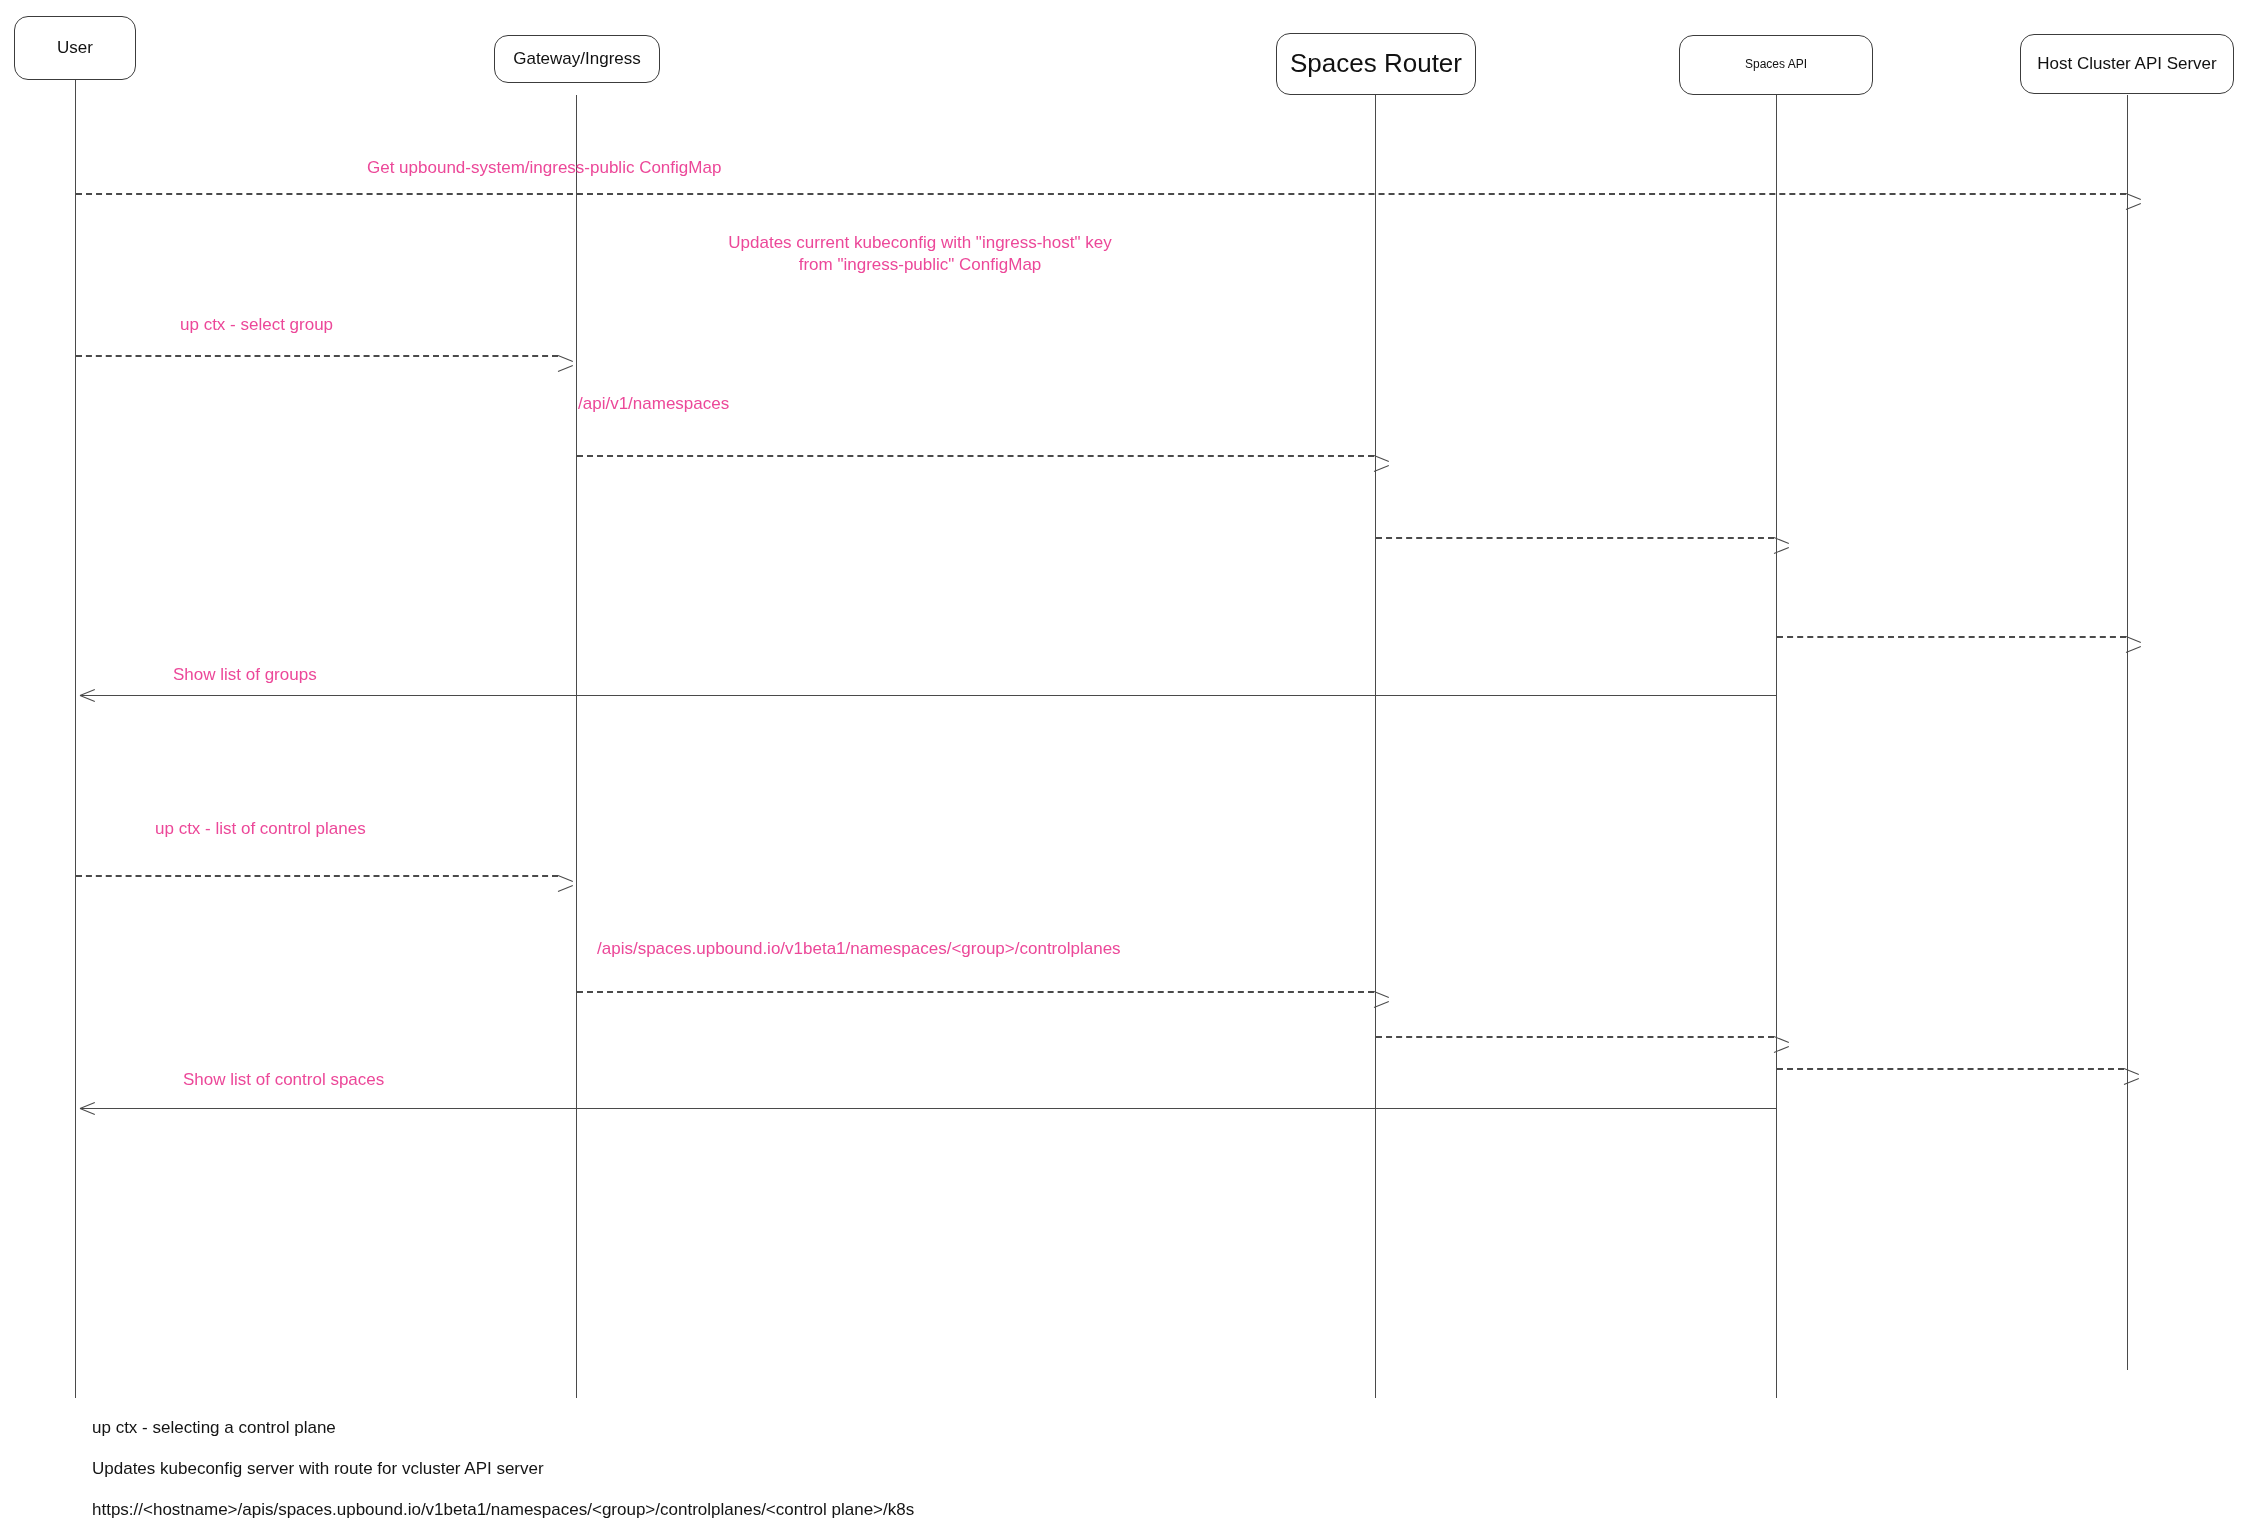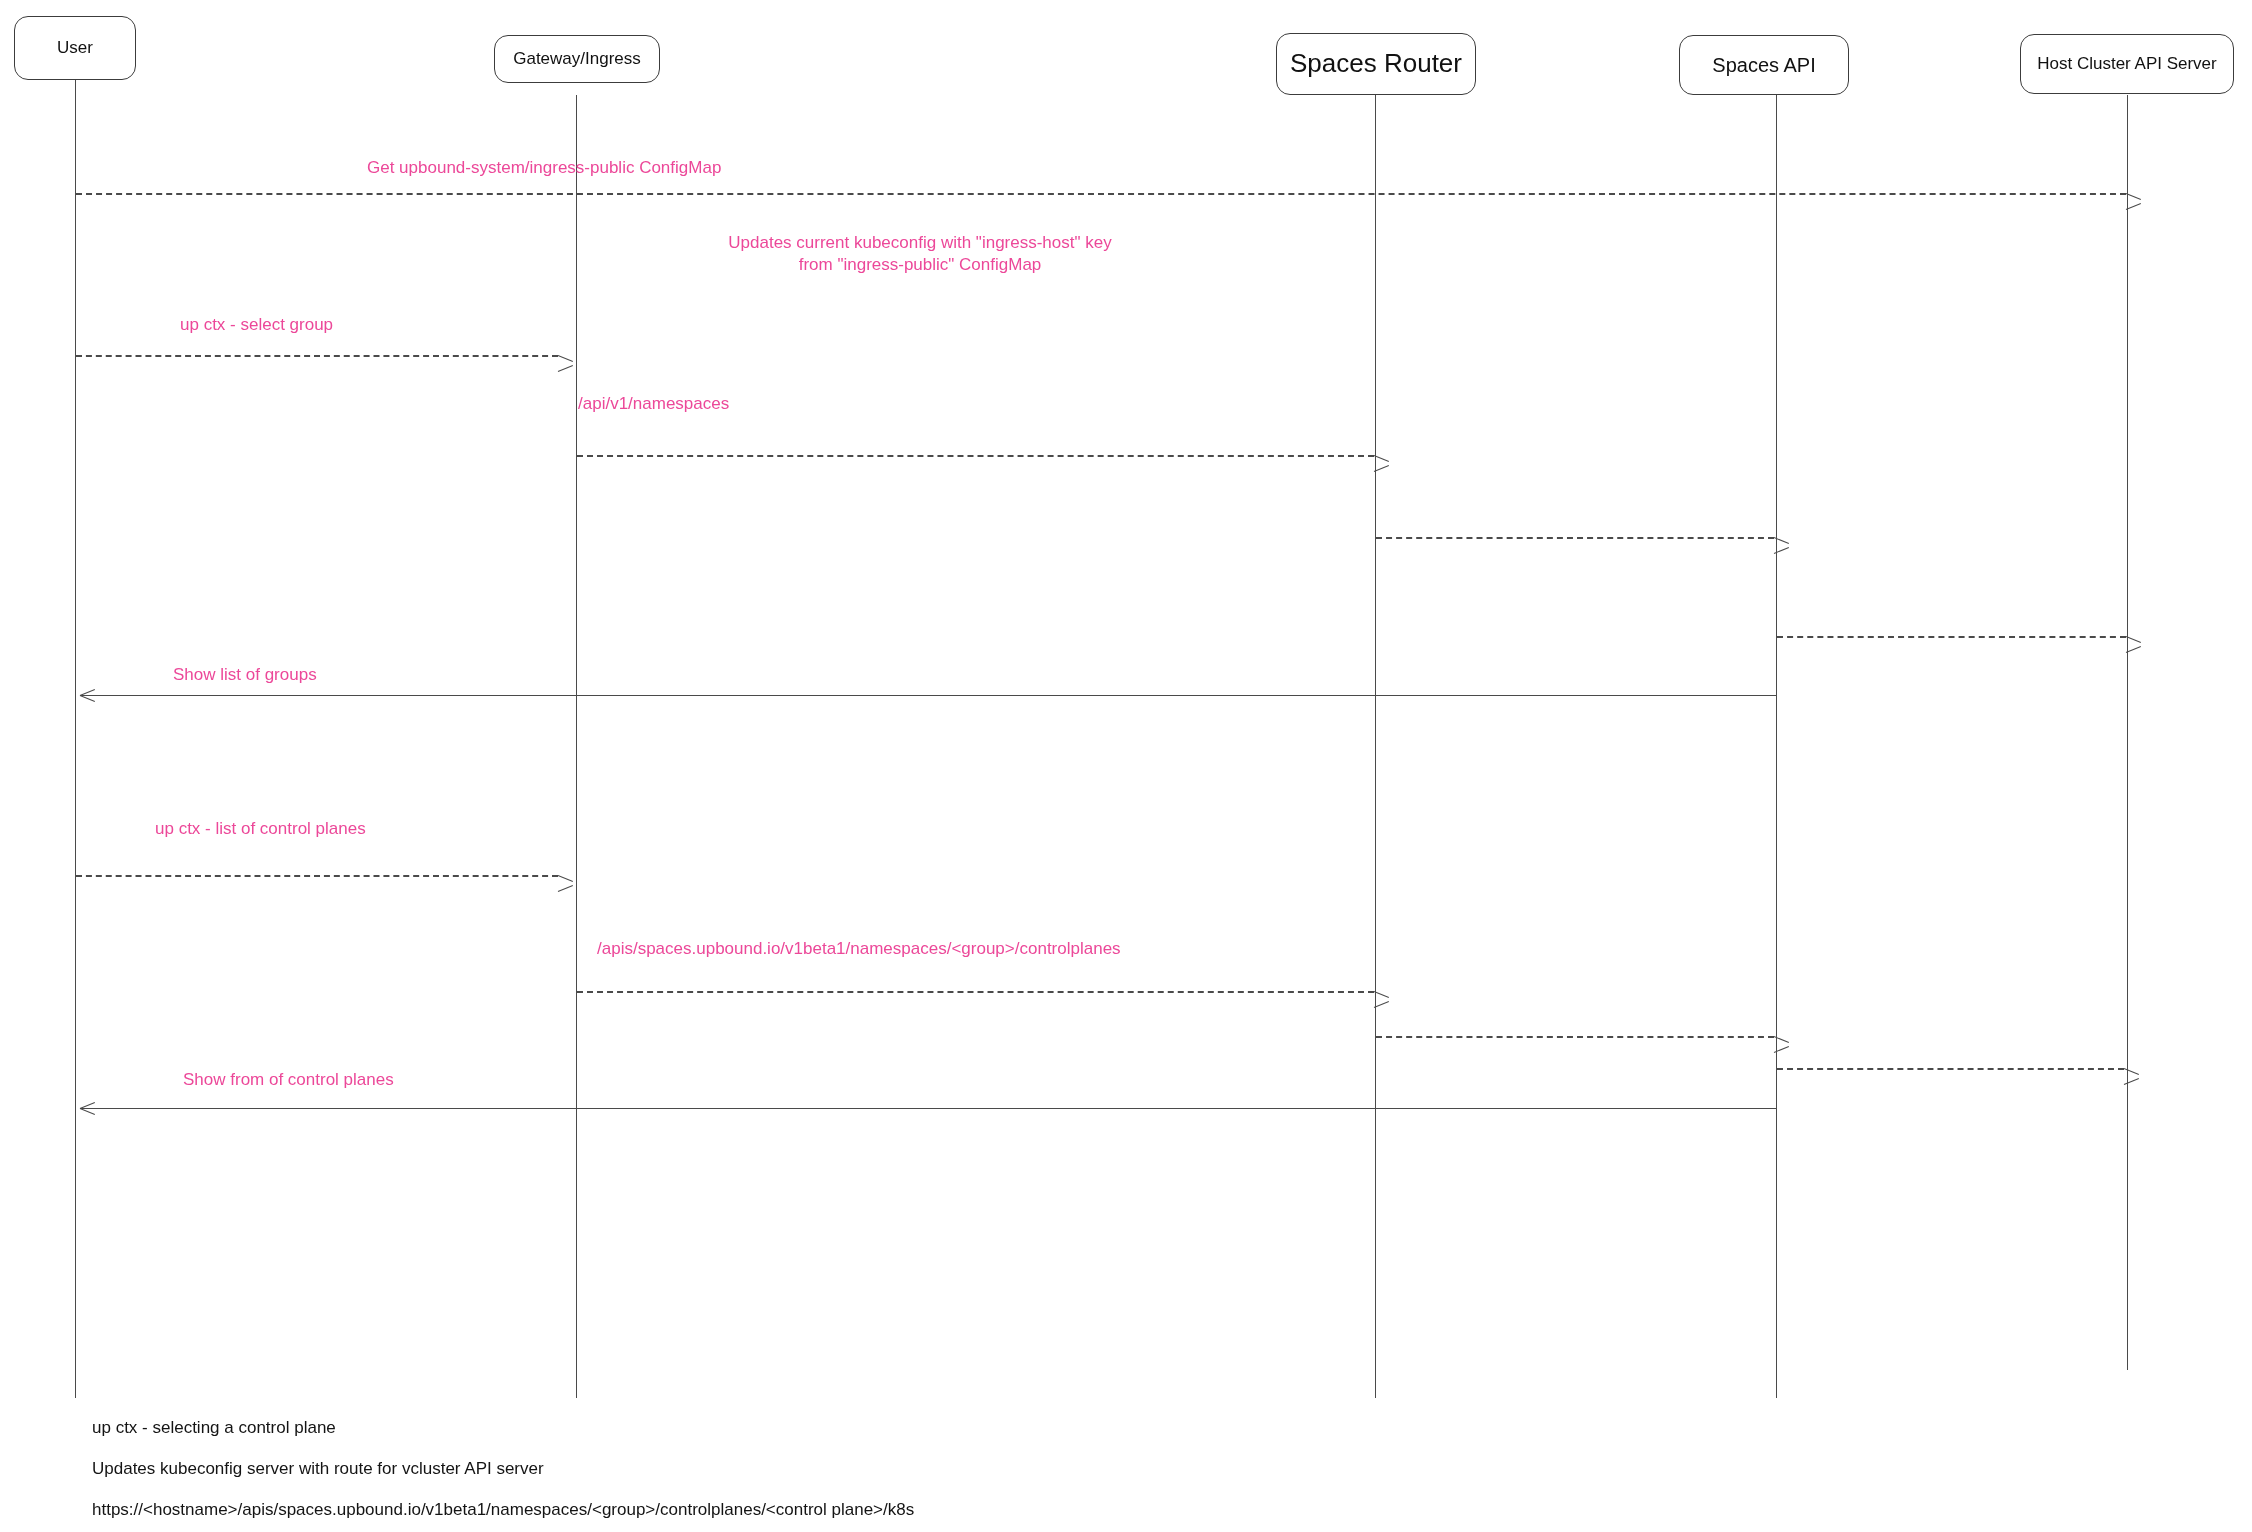--- a/index.html
+++ b/index.html
@@ -125,21 +125,21 @@
     </div>
     <div class="lifeline" style="left: 75px; top: 80px; height: 1318px;"></div>
     <div class="actor-box" style="left: 494px; top: 35px; width: 166px; height: 48px; font-size: 17px;">
       <span>Gateway/Ingress</span>
     </div>
     <div class="lifeline" style="left: 576px; top: 95px; height: 1303px;"></div>
     <div class="actor-box" style="left: 1276px; top: 33px; width: 200px; height: 62px; font-size: 26px;">
       <span>Spaces Router</span>
     </div>
     <div class="lifeline" style="left: 1375px; top: 95px; height: 1303px;"></div>
-    <div class="actor-box" style="left: 1679px; top: 35px; width: 170px; height: 60px; font-size: 20px;">
+    <div class="actor-box" style="left: 1679px; top: 35px; width: 194px; height: 60px; font-size: 12px;">
       <span>Spaces API</span>
     </div>
     <div class="lifeline" style="left: 1776px; top: 95px; height: 1303px;"></div>
     <div class="actor-box" style="left: 2020px; top: 34px; width: 214px; height: 60px; font-size: 17px;">
       <span>Host Cluster API Server</span>
     </div>
     <div class="lifeline" style="left: 2127px; top: 95px; height: 1275px;"></div>
     <div class="msg-label" style="left: 367px; top: 157px;">Get upbound-system/ingress-public ConfigMap</div>
     <div class="arrow-line dashed" style="left: 76px; top: 193px; width: 2050px;"></div>
     <div class="arrow-head right" style="left: 2126px; top: 193px;"></div>
@@ -161,19 +161,19 @@
     <div class="msg-label" style="left: 155px; top: 818px;">up ctx - list of control planes</div>
     <div class="arrow-line dashed" style="left: 76px; top: 875px; width: 482px;"></div>
     <div class="arrow-head right" style="left: 558px; top: 875px;"></div>
     <div class="msg-label" style="left: 597px; top: 938px;">/apis/spaces.upbound.io/v1beta1/namespaces/&lt;group&gt;/controlplanes</div>
     <div class="arrow-line dashed" style="left: 577px; top: 991px; width: 797px;"></div>
     <div class="arrow-head right" style="left: 1374px; top: 991px;"></div>
     <div class="arrow-line dashed" style="left: 1376px; top: 1036px; width: 398px;"></div>
     <div class="arrow-head right" style="left: 1774px; top: 1036px;"></div>
     <div class="arrow-line dashed" style="left: 1777px; top: 1068px; width: 347px;"></div>
     <div class="arrow-head right" style="left: 2124px; top: 1068px;"></div>
-    <div class="msg-label" style="left: 183px; top: 1069px;">Show from of control planes</div>
+    <div class="msg-label" style="left: 183px; top: 1069px;">Show list of control spaces</div>
     <div class="arrow-line solid" style="left: 80px; top: 1108px; width: 1697px;"></div>
     <div class="arrow-head left" style="left: 80px; top: 1108px;"></div>
     <div class="note-line" style="left: 92px; top: 1418px;">up ctx - selecting a control plane</div>
     <div class="note-line" style="left: 92px; top: 1459px;">Updates kubeconfig server with route for vcluster API server</div>
     <div class="note-line" style="left: 92px; top: 1500px; text-align: right;">https://&lt;hostname&gt;/apis/spaces.upbound.io/v1beta1/namespaces/&lt;group&gt;/controlplanes/&lt;control plane&gt;/k8s</div>
   </div>
 
 </body></html>

